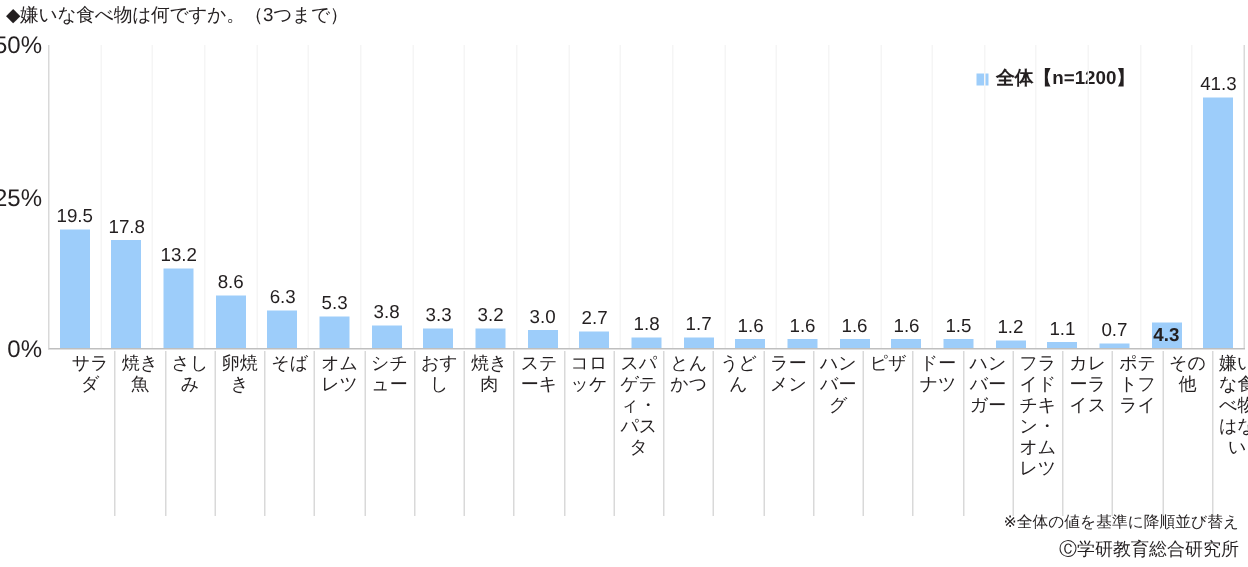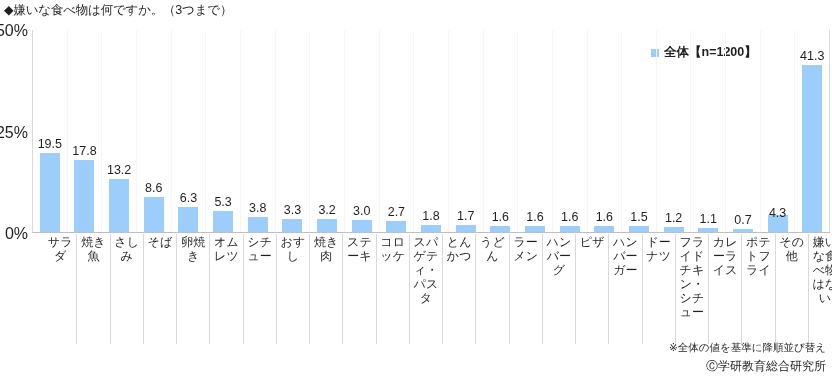--- a/index.html
+++ b/index.html
@@ -247,51 +247,51 @@
       </div>
       <div class="col">
         <div class="bar-value" style="bottom: 6.444px;">1.1</div>
         <div class="bar" style="height: 4.444px; background: rgb(157, 205, 250);"></div>
       </div>
       <div class="col">
         <div class="bar-value" style="bottom: 4.828px;">0.7</div>
         <div class="bar" style="height: 2.828px; background: rgb(157, 205, 250);"></div>
       </div>
       <div class="col">
-        <div class="bar-value" style="bottom: 12px;">4.3</div>
+        <div class="bar-value" style="bottom: 2px; font-weight: bold;">4.3</div>
         <div class="bar" style="height: 17.372px; background: rgb(157, 205, 250);"></div>
       </div>
       <div class="col">
         <div class="bar-value" style="bottom: 168.852px;">41.3</div>
         <div class="bar" style="height: 166.852px; background: rgb(157, 205, 250);"></div>
       </div>
     </div>
 </div>
 
 <div id="cat-labels">
     <div class="cat">サラダ</div>
     <div class="cat">焼き魚</div>
     <div class="cat">さしみ</div>
+    <div class="cat">卵焼き</div>
     <div class="cat">そば</div>
-    <div class="cat">卵焼き</div>
     <div class="cat">オムレツ</div>
     <div class="cat">シチュー</div>
     <div class="cat">おすし</div>
     <div class="cat">焼き肉</div>
     <div class="cat">ステーキ</div>
     <div class="cat">コロッケ</div>
     <div class="cat">スパゲティ・パスタ</div>
     <div class="cat">とんかつ</div>
     <div class="cat">うどん</div>
     <div class="cat">ラーメン</div>
     <div class="cat">ハンバーグ</div>
     <div class="cat">ピザ</div>
+    <div class="cat">ドーナツ</div>
     <div class="cat">ハンバーガー</div>
-    <div class="cat">ドーナツ</div>
-    <div class="cat">フライドチキン・シチュー</div>
+    <div class="cat">フライドチキン・オムレツ</div>
     <div class="cat">カレーライス</div>
     <div class="cat">ポテトフライ</div>
     <div class="cat">その他</div>
     <div class="cat">嫌いな食べ物はない</div>
   </div>
 
 <div id="note">※全体の値を基準に降順並び替え</div>
 <div id="copyright">Ⓒ学研教育総合研究所</div>
 
 </body></html>

